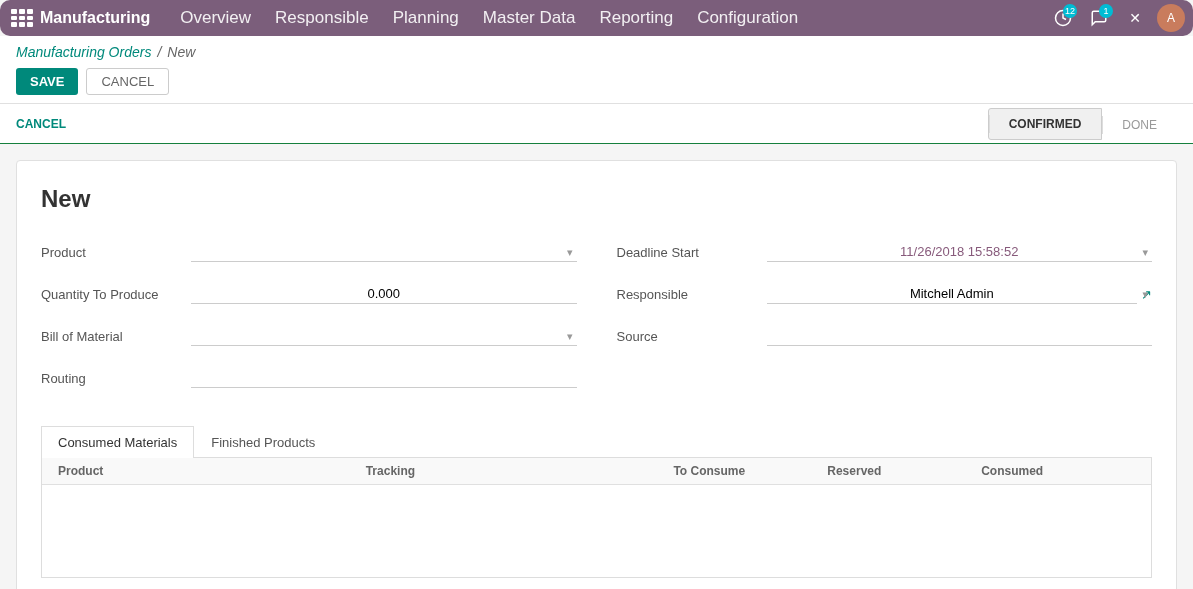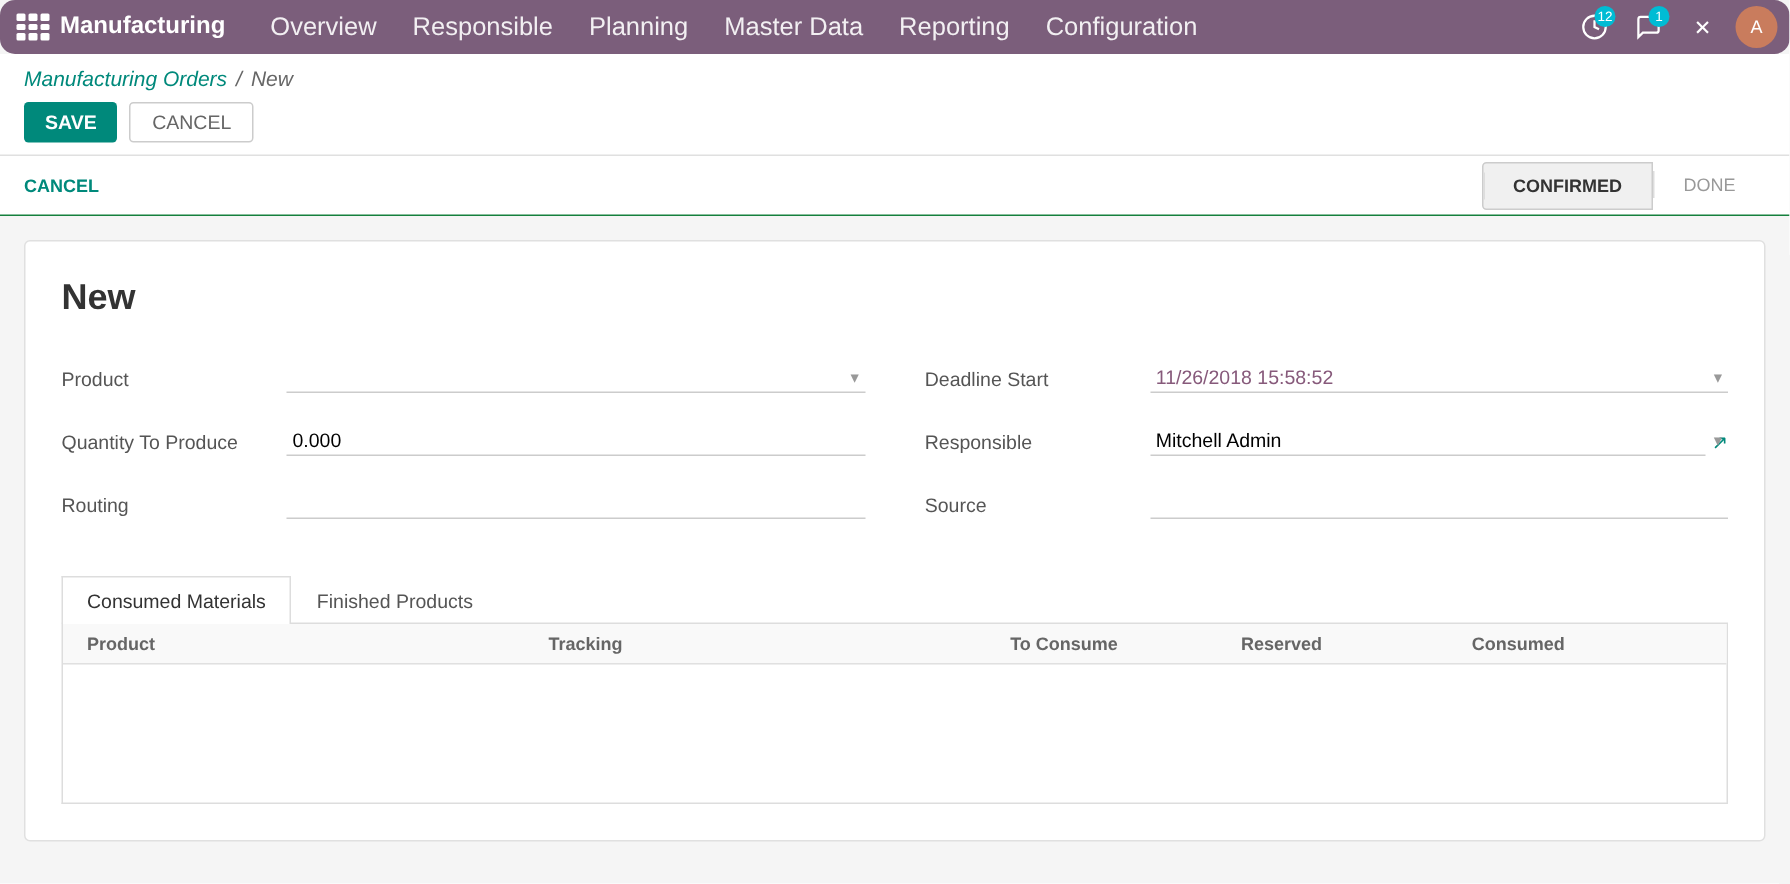--- a/index.html
+++ b/index.html
@@ -83,21 +83,21 @@
       display: flex;
       align-items: center;
       border-bottom: 1px solid #15803d;
       height: 40px;
     }
     .cancel-btn {
       color: #00897B; font-size: 12px; cursor: pointer; font-weight: bold;
       text-transform: uppercase; margin-right: auto;
     }
     .status-steps {
-      display: flex; align-items: flex-start;
+      display: flex; align-items: flex-end;
     }
     .step {
       padding: 8px 20px; font-size: 12px; color: #999; cursor: pointer;
       position: relative;
     }
     .step::before {
       content: '';
       position: absolute; left: 0; top: 50%;
       transform: translateY(-50%);
       border-left: 1px solid #ddd;
@@ -132,21 +132,21 @@
       display: flex; align-items: center; margin-bottom: 12px; min-height: 30px;
     }
     .form-label {
       width: 150px; color: #555; font-size: 13px; flex-shrink: 0;
     }
     .form-field {
       flex: 1; position: relative;
     }
     .form-input {
       width: 100%; border: none; border-bottom: 1px solid #ccc;
-      padding: 2px 4px; font-size: 13px; outline: none; background: transparent;
+      padding: 2px 4px; font-size: 13px; outline: none; background: transparent; text-align: center;
     }
     .form-select-wrapper {
       position: relative; flex: 1;
     }
     .form-select-wrapper::after {
       content: '▾'; position: absolute; right: 4px; top: 50%;
       transform: translateY(-50%); color: #999; pointer-events: none; font-size: 11px;
     }
     .external-link {
       color: #00897B; cursor: pointer; margin-left: 4px; font-size: 13px;
@@ -266,20 +266,26 @@
             <input class="form-input" type="text" value="" style="">
           </div>
         </div>
         <div class="form-row">
           <span class="form-label">Quantity To Produce</span>
           <div class="form-field">
             <input class="form-input" type="text" value="0.000" style="">
           </div>
         </div>
         <div class="form-row">
+          <span class="form-label">Bill of Material</span>
+          <div class="form-select-wrapper">
+            <input class="form-input" type="text" value="" style="">
+          </div>
+        </div>
+        <div class="form-row">
           <span class="form-label">Routing</span>
           <div class="form-field">
             <input class="form-input" type="text" value="" style="">
           </div>
         </div>
       </div>
 
       <div class="form-section">
         <div class="form-row">
           <span class="form-label">Deadline Start</span>

